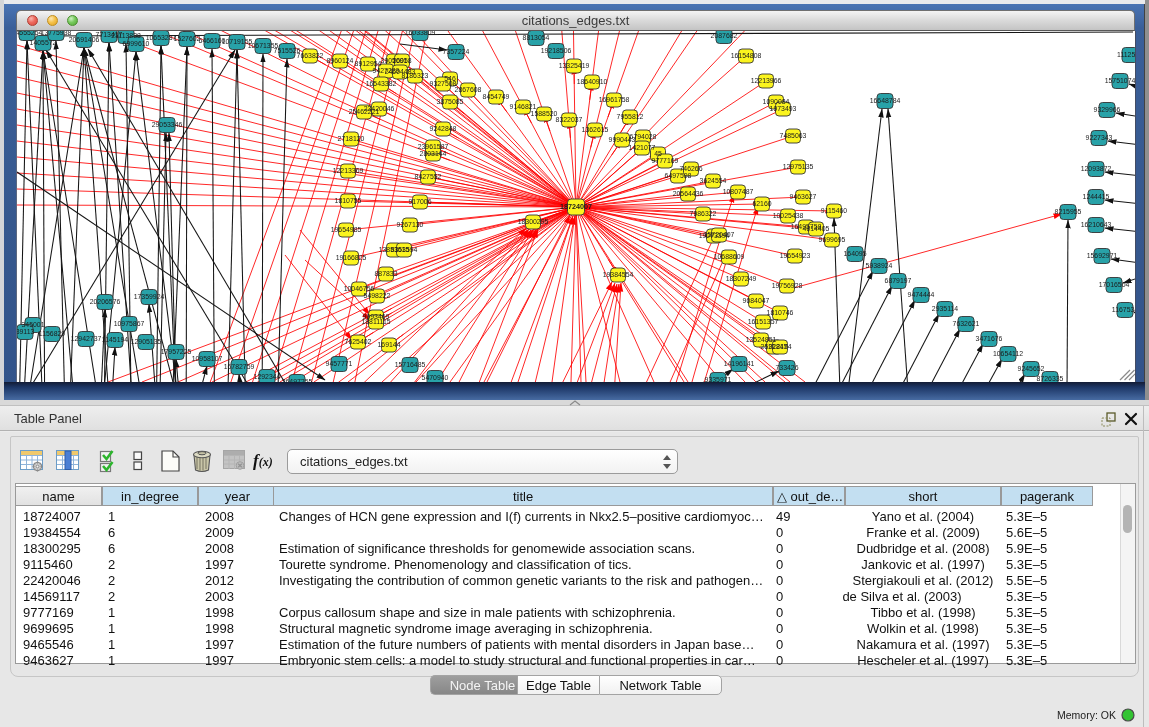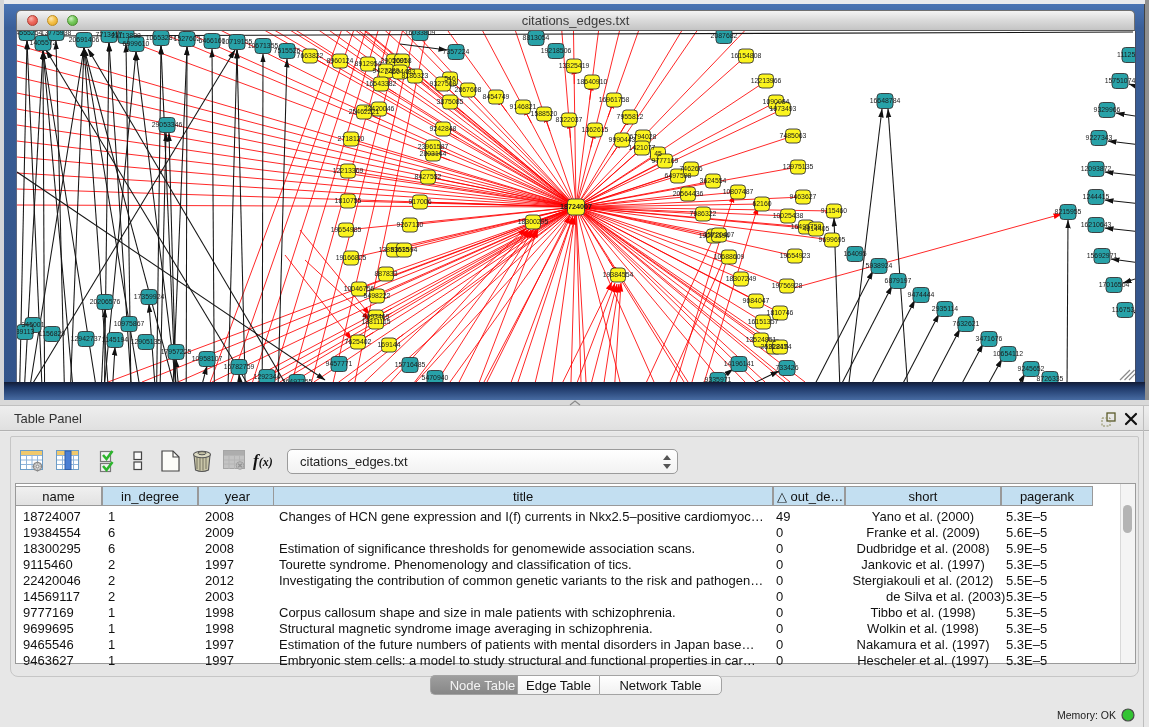--- a/index.html
+++ b/index.html
@@ -681,21 +681,21 @@
 <div class="abs hcell" style="left:273px;width:500px">title</div>
 <div class="abs hcell" style="left:773px;width:72px;text-align:left;padding-left:3px">△ out_de…</div>
 <div class="abs hcell" style="left:845px;width:156px">short</div>
 <div class="abs hcell" style="left:1001px;width:92px">pagerank</div>
 <div class="trow" style="top:509px">
     <span style="left:23px">18724007</span>
     <span style="left:108px">1</span>
     <span style="left:205px">2008</span>
     <span style="left:279px">Changes of HCN gene expression and I(f) currents in Nkx2.5–positive cardiomyoc…</span>
     <span style="left:776px">49</span>
-    <span style="left:845px;width:156px;text-align:center">Yano et al. (2000)</span>
+    <span style="left:845px;width:156px;text-align:center">Yano et al. (2004)</span>
     <span style="left:1006px">5.3E–5</span>
   </div>
 <div class="trow" style="top:525px">
     <span style="left:23px">19384554</span>
     <span style="left:108px">6</span>
     <span style="left:205px">2009</span>
     <span style="left:776px">0</span>
     <span style="left:845px;width:156px;text-align:center">Franke et al. (2009)</span>
     <span style="left:1006px">5.6E–5</span>
   </div>
@@ -724,21 +724,21 @@
     <span style="left:279px">Investigating the contribution of common genetic variants to the risk and pathogen…</span>
     <span style="left:776px">0</span>
     <span style="left:845px;width:156px;text-align:center">Stergiakouli et al. (2012)</span>
     <span style="left:1006px">5.5E–5</span>
   </div>
 <div class="trow" style="top:589px">
     <span style="left:23px">14569117</span>
     <span style="left:108px">2</span>
     <span style="left:205px">2003</span>
     <span style="left:776px">0</span>
-    <span style="left:886px;width:156px;">de Silva et al. (2003)</span>
+    <span style="left:824px;width:156px;text-align:center">de Silva et al. (2003)</span>
     <span style="left:1006px">5.3E–5</span>
   </div>
 <div class="trow" style="top:605px">
     <span style="left:23px">9777169</span>
     <span style="left:108px">1</span>
     <span style="left:205px">1998</span>
     <span style="left:279px">Corpus callosum shape and size in male patients with schizophrenia.</span>
     <span style="left:776px">0</span>
     <span style="left:845px;width:156px;text-align:center">Tibbo et al. (1998)</span>
     <span style="left:1006px">5.3E–5</span>

